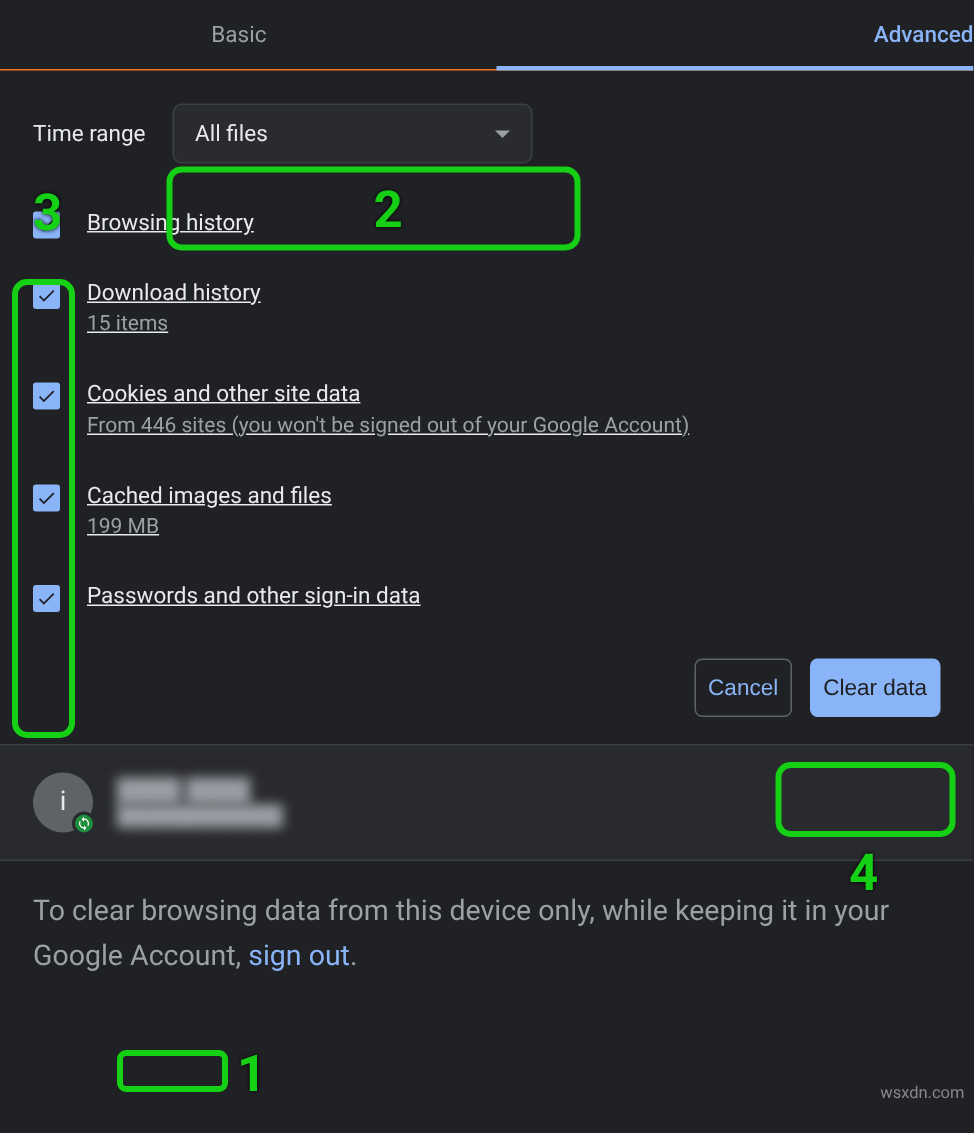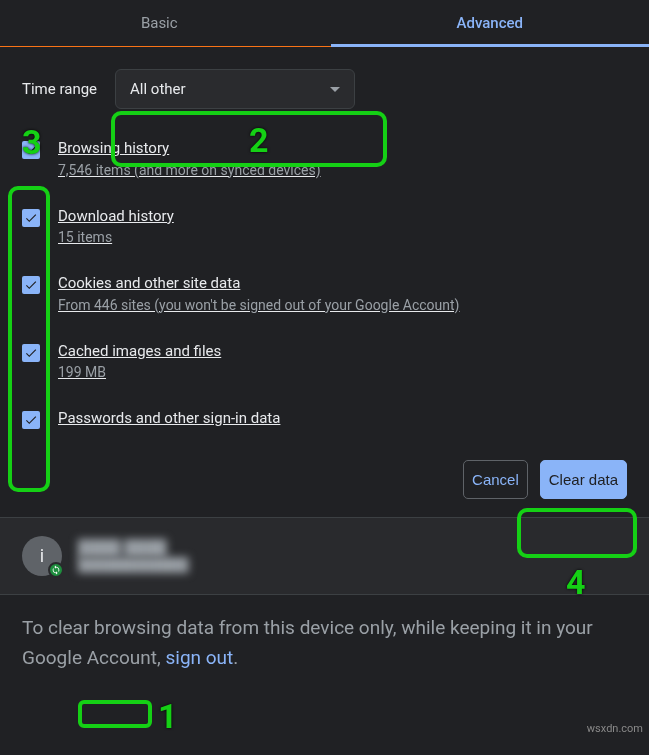--- a/index.html
+++ b/index.html
@@ -29,20 +29,21 @@
     text-align: center;
     padding: 14px 0;
     font-size: 15px;
     color: #9aa0a6;
     cursor: pointer;
     position: relative;
   }
   .tab.active {
     color: #8ab4f8;
     font-weight: 500;
+    text-align: right;
   }
   .tab.active::after {
     content: "";
     position: absolute;
     left: 0; right: 0; bottom: -1px;
     height: 3px;
     background: #8ab4f8;
   }
   .range-row {
     display: flex;
@@ -180,36 +181,35 @@
 <div class="dialog">
 
   <div class="tabs">
     <div class="tab">Basic</div>
     <div class="tab active">Advanced</div>
   </div>
 
   <div class="range-row">
     <span class="range-label">Time range</span>
     <div class="select">
-      <span class="value">All other</span>
+      <span class="value">All files</span>
       <span class="caret"></span>
     </div>
   </div>
 
   <div class="checklist">
 
     <div class="item">
       <div class="cb">
         <svg viewBox="0 0 24 24">
             <path fill="#202124" d="M9 16.2 4.8 12l-1.4 1.4L9 19 21 7l-1.4-1.4z"></path>
           </svg>
       </div>
       <div class="item-text">
         <div class="item-title">Browsing history</div>
-        <div class="item-sub">7,546 items (and more on synced devices)</div>
       </div>
     </div>
 
     <div class="item">
       <div class="cb">
         <svg viewBox="0 0 24 24">
             <path fill="#202124" d="M9 16.2 4.8 12l-1.4 1.4L9 19 21 7l-1.4-1.4z"></path>
           </svg>
       </div>
       <div class="item-text">

